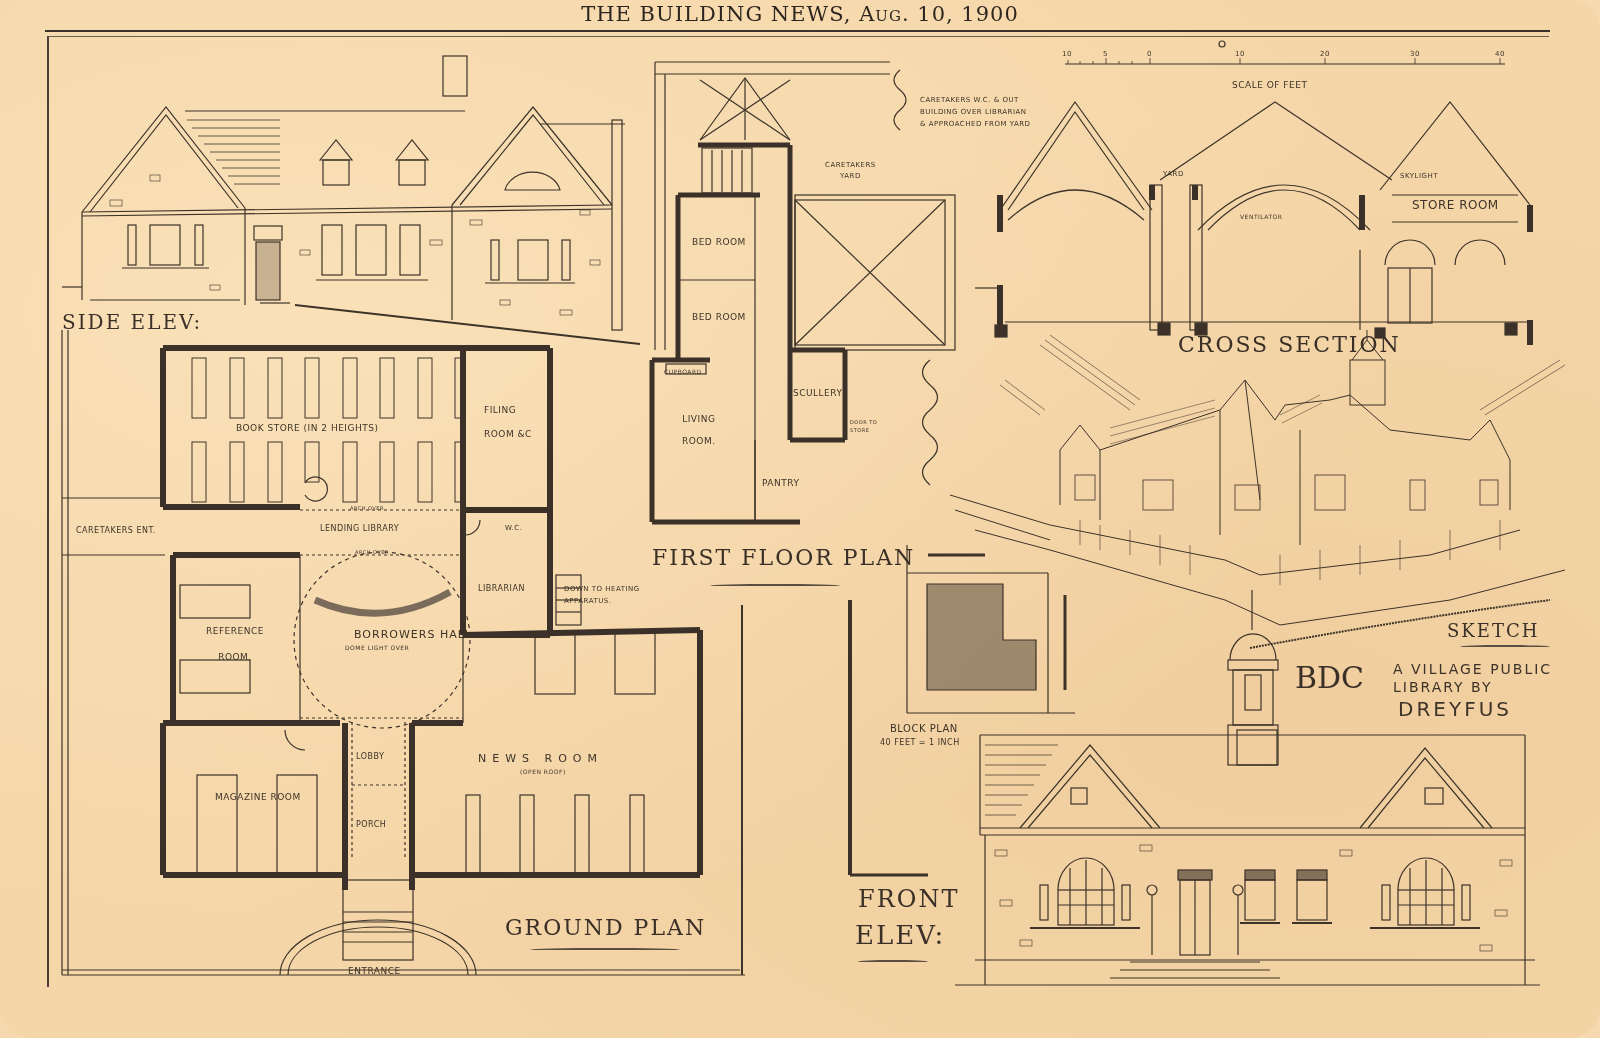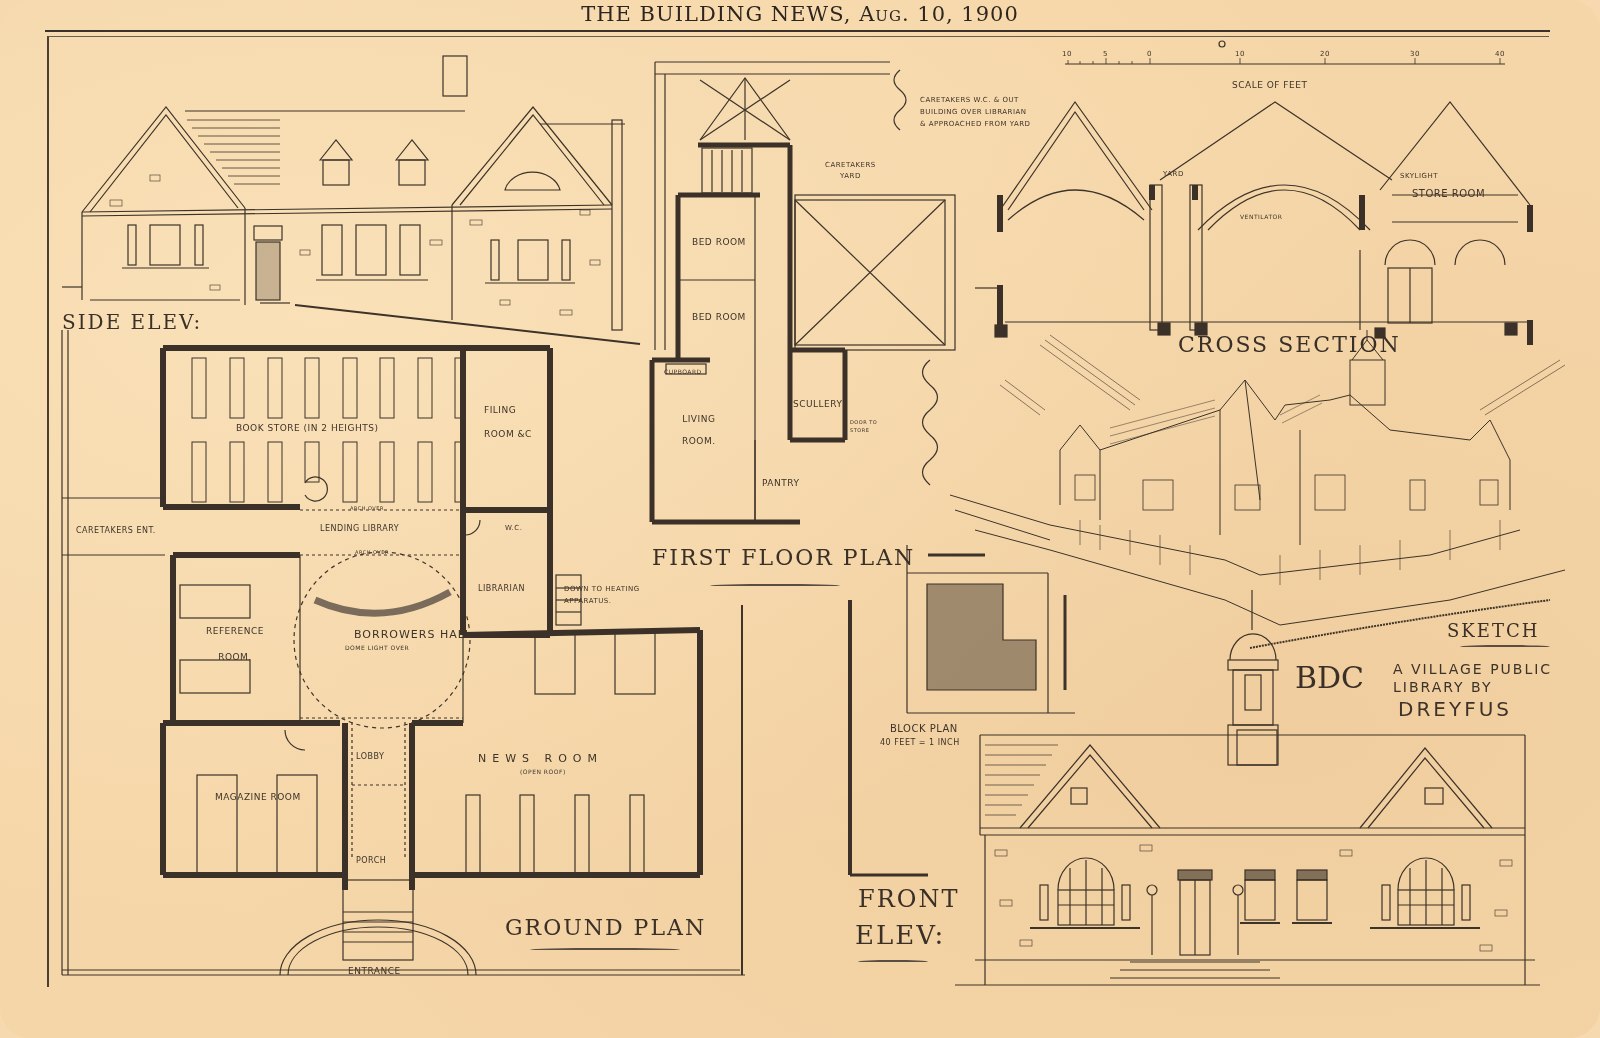--- a/index.html
+++ b/index.html
@@ -510,32 +510,32 @@
   <div class="lbl tiny" style="left:1103px;top:50px;">5</div>
   <div class="lbl tiny" style="left:1147px;top:50px;">0</div>
   <div class="lbl tiny" style="left:1235px;top:50px;">10</div>
   <div class="lbl tiny" style="left:1320px;top:50px;">20</div>
   <div class="lbl tiny" style="left:1410px;top:50px;">30</div>
   <div class="lbl tiny" style="left:1495px;top:50px;">40</div>
   <div class="lbl small" style="left:1232px;top:80px;">Scale of feet</div>
 
   <div class="lbl tiny" style="left:1163px;top:170px;">Yard</div>
   <div class="lbl tiny" style="left:1400px;top:172px;">Skylight</div>
-  <div class="lbl tiny" style="left:1412px;top:188px;font-size:10px;">Store Room</div>
+  <div class="lbl tiny" style="left:1412px;top:198px;font-size:12px;">Store Room</div>
   <div class="lbl tiny" style="left:1240px;top:213px;font-size:6px;">Ventilator</div>
   <div class="lbl title-lbl" style="left:1178px;top:332px;font-size:22px;">Cross Section</div>
 
   <div class="lbl small" style="left:692px;top:237px;">Bed Room</div>
   <div class="lbl small" style="left:692px;top:312px;">Bed Room</div>
   <div class="lbl tiny" style="left:664px;top:368px;font-size:6px;">Cupboard</div>
   <div class="lbl small" style="left:682px;top:408px;line-height:22px;text-align:center;">
     <div>Living</div>
     <div>Room.</div>
   </div>
-  <div class="lbl small" style="left:793px;top:388px;margin-top:11px;">Scullery</div>
+  <div class="lbl small" style="left:793px;top:388px;">Scullery</div>
   <div class="lbl small" style="left:762px;top:478px;">Pantry</div>
   <div class="lbl tiny" style="left:825px;top:160px;line-height:11px;text-align:center;">
     <div>Caretakers</div>
     <div>yard</div>
   </div>
   <div class="lbl tiny" style="left:850px;top:418px;font-size:5px;line-height:8px;">
     <div>Door to</div>
     <div>Store</div>
   </div>
   <div class="lbl title-lbl" style="left:652px;top:545px;font-size:22px;">First Floor Plan</div>
@@ -556,21 +556,21 @@
     <div>Down to heating</div>
     <div>apparatus.</div>
   </div>
   <div class="lbl small" style="left:206px;top:618px;line-height:26px;text-align:center;">
     <div>Reference</div>
     <div>Room.</div>
   </div>
   <div class="lbl med" style="left:318px;top:628px;margin-left:36px;">Borrowers Hall</div>
   <div class="lbl tiny" style="left:345px;top:644px;font-size:6px;">Dome light over</div>
   <div class="lbl small" style="left:356px;top:752px;font-size:8px;">Lobby</div>
-  <div class="lbl small" style="left:356px;top:820px;font-size:8px;margin-top:36px;">Porch</div>
+  <div class="lbl small" style="left:356px;top:820px;font-size:8px;">Porch</div>
   <div class="lbl small" style="left:196px;top:792px;padding-left:19px;">Magazine Room</div>
   <div class="lbl med" style="left:478px;top:752px;letter-spacing:6px;">News Room</div>
   <div class="lbl tiny" style="left:520px;top:768px;font-size:6px;">(open roof)</div>
   <div class="lbl small" style="left:348px;top:966px;">Entrance</div>
   <div class="lbl title-lbl" style="left:505px;top:915px;font-size:22px;">Ground Plan</div>
   <div class="flourish" style="left:530px;top:948px;width:150px;"></div>
 
   <div class="lbl title-lbl" style="left:1447px;top:620px;font-size:18px;">Sketch</div>
   <div class="flourish" style="left:1460px;top:645px;width:90px;"></div>
 

